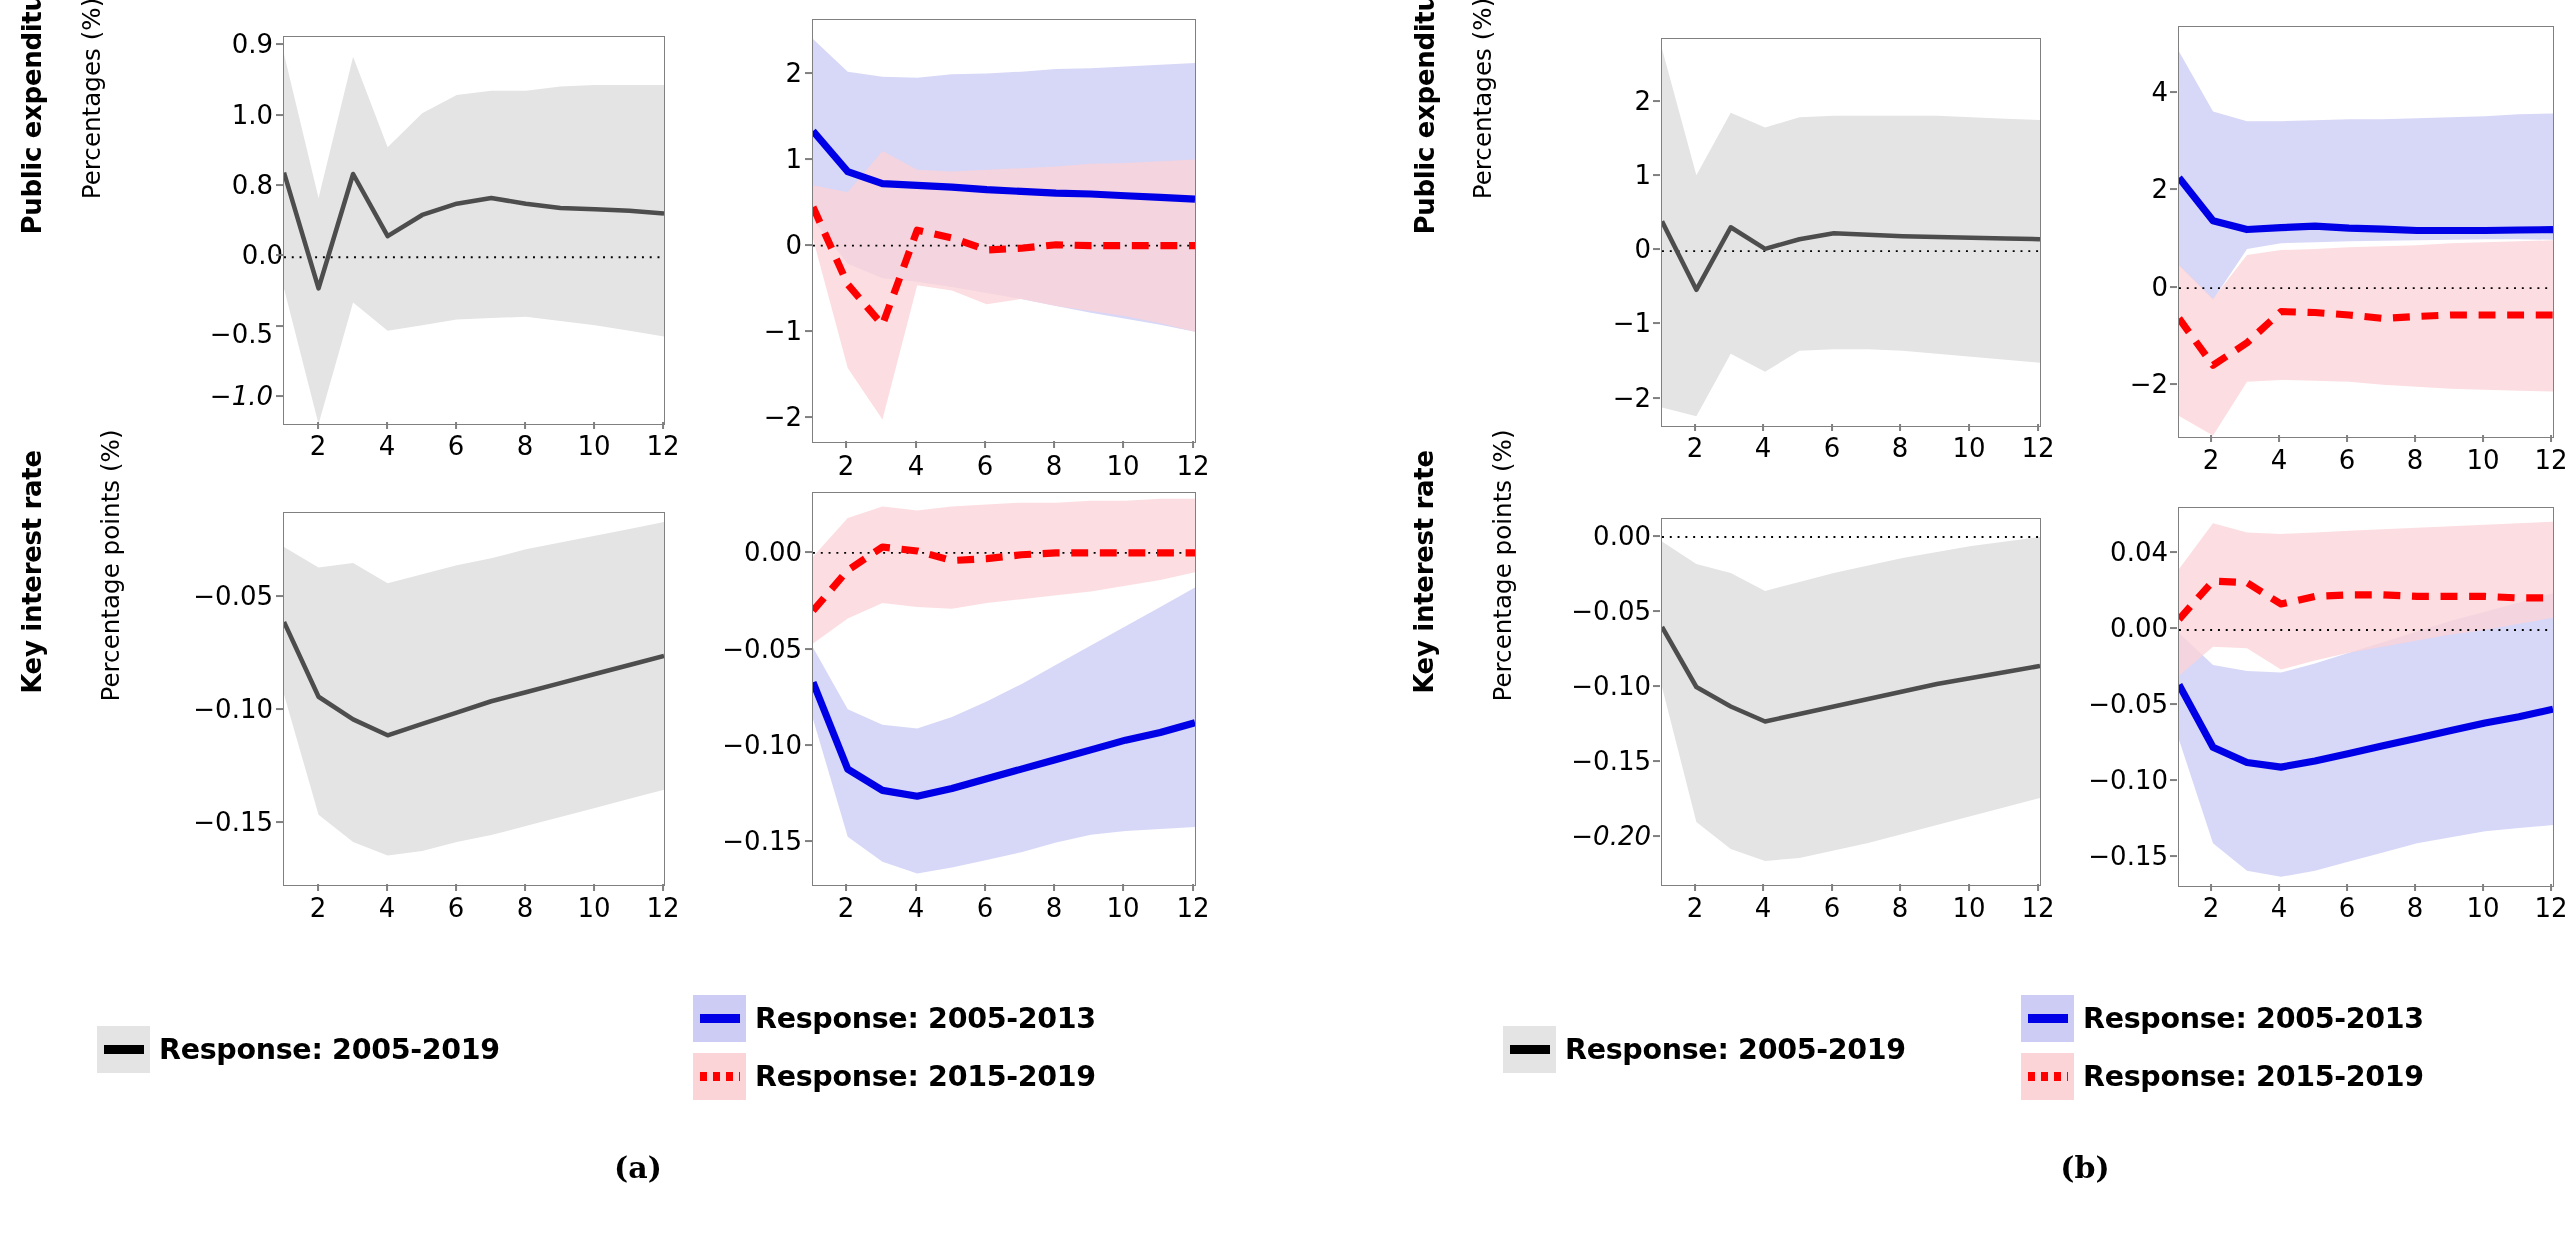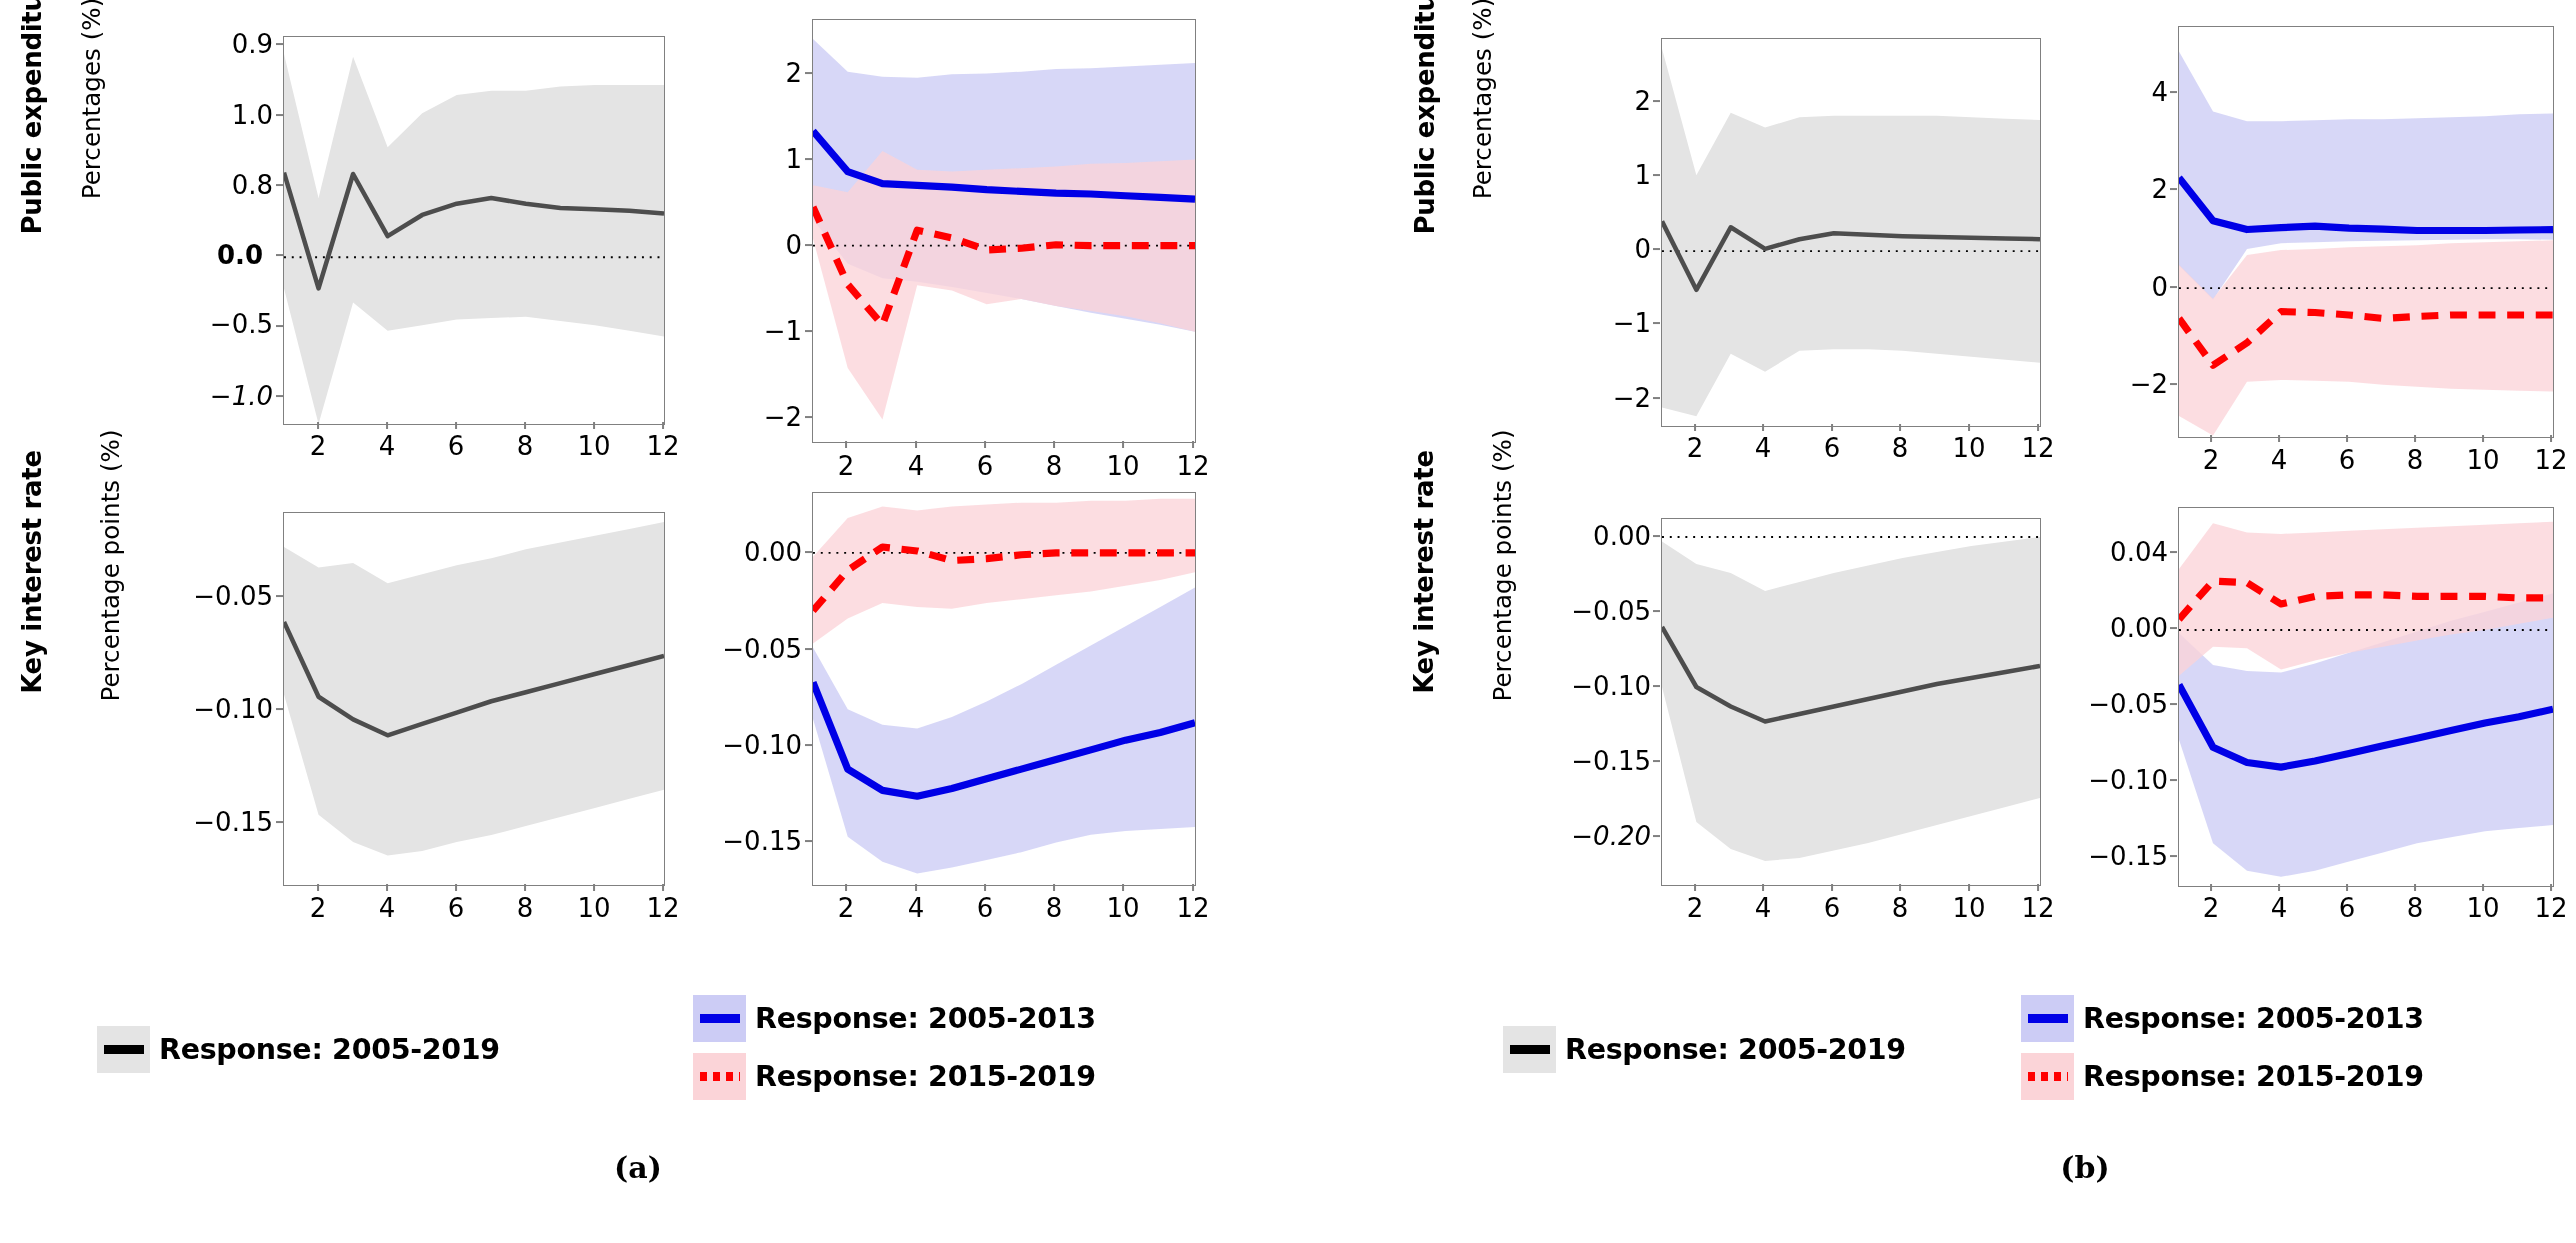--- a/index.html
+++ b/index.html
@@ -153,23 +153,23 @@
         <div class="swatch sw-red">
           <div class="sw-line red"></div>
         </div>
         <div class="legend-text">Response: 2015-2019</div>
       </div>
     </div>
 
     <div class="subcaption" style="left:638px;top:1150px;">(a)</div>
   <div class="ytick" style="left: 134px; width: 139px; top: 396px; font-style: italic;">−1.0</div>
       <div class="ytickmark" style="left: 276px; top: 396px;"></div>
-      <div class="ytick" style="left: 134px; width: 139px; top: 324px;">−0.5</div>
+      <div class="ytick" style="left: 134px; width: 139px; top: 334px;">−0.5</div>
       <div class="ytickmark" style="left: 276px; top: 326px;"></div>
-      <div class="ytick" style="left: 124px; width: 139px; top: 255px; font-weight: bold;">0.0</div>
+      <div class="ytick" style="left: 144px; width: 139px; top: 255px;">0.0</div>
       <div class="ytickmark" style="left: 276px; top: 255px;"></div>
       <div class="ytick" style="left: 134px; width: 139px; top: 185px;">0.8</div>
       <div class="ytickmark" style="left: 276px; top: 185px;"></div>
       <div class="ytick" style="left: 134px; width: 139px; top: 115px;">1.0</div>
       <div class="ytickmark" style="left: 276px; top: 115px;"></div>
       <div class="ytick" style="left: 134px; width: 139px; top: 44px;">0.9</div>
       <div class="ytickmark" style="left: 276px; top: 44px;"></div>
       <div class="xtick" style="left: 318px; top: 433px;">2</div>
       <div class="xtickmark" style="left: 318px; top: 422px;"></div>
       <div class="xtick" style="left: 387px; top: 433px;">4</div>

